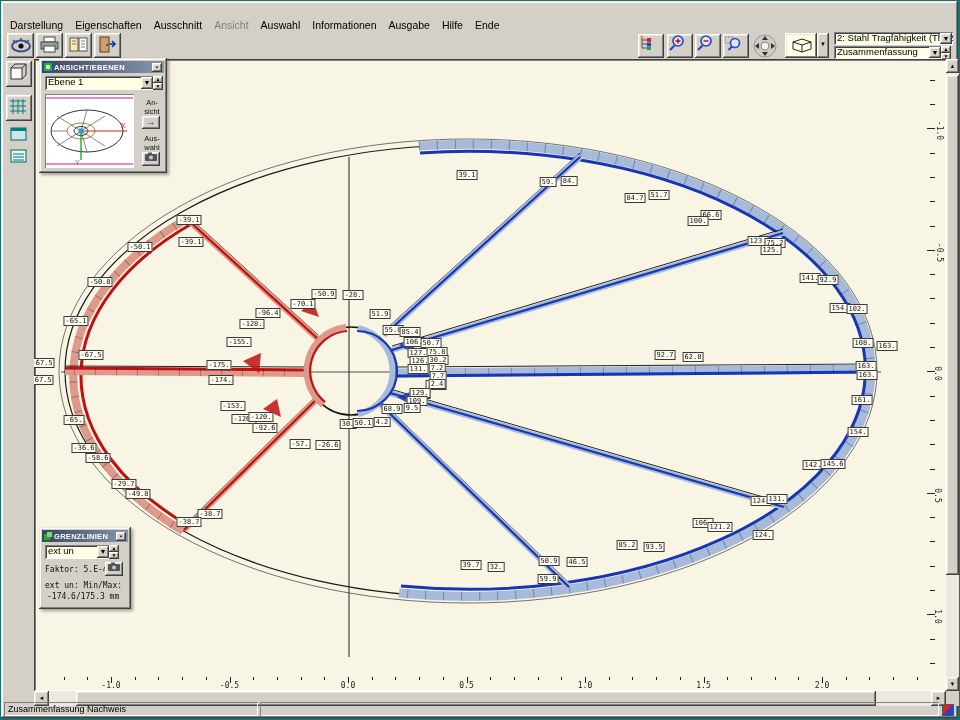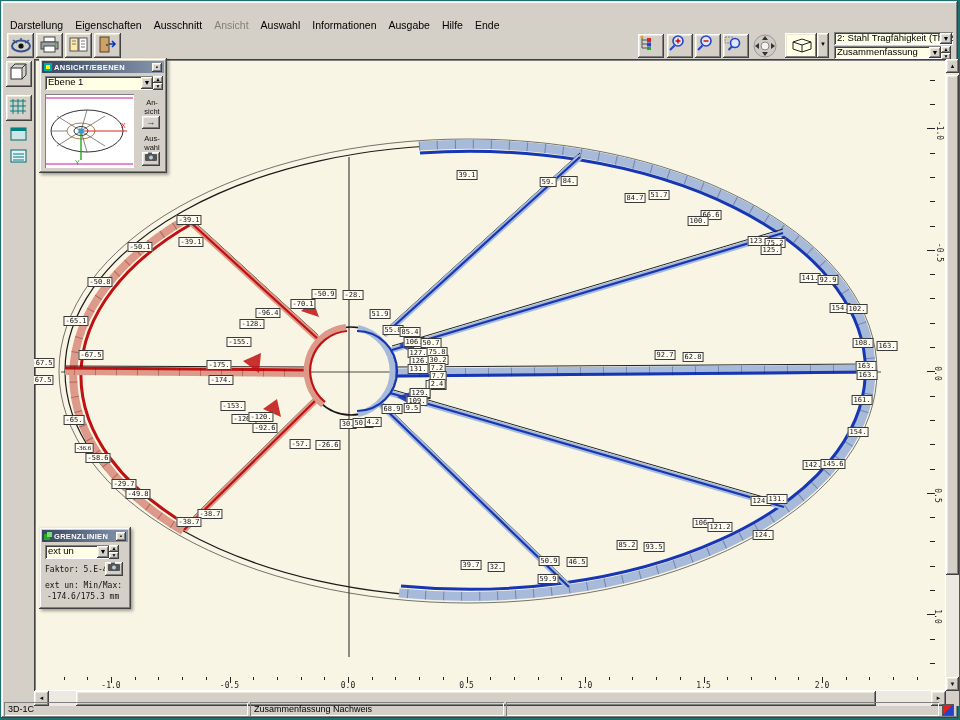--- a/index.html
+++ b/index.html
@@ -310,21 +310,21 @@
           <div class="dlabel" style="left: 462px; top: 508px;">32.</div>
           <div class="dlabel" style="left: 155px; top: 161px;">-39.1</div>
           <div class="dlabel" style="left: 157px; top: 183px;">-39.1</div>
           <div class="dlabel" style="left: 106px; top: 188px;">-50.1</div>
           <div class="dlabel" style="left: 66px; top: 223px;">-50.8</div>
           <div class="dlabel" style="left: 42px; top: 262px;">-65.1</div>
           <div class="dlabel" style="left: 57px; top: 296px;">-67.5</div>
           <div class="dlabel" style="left: 8px; top: 304px;">-67.5</div>
           <div class="dlabel" style="left: 7px; top: 321px;">-67.5</div>
           <div class="dlabel" style="left: 40px; top: 361px;">-65.</div>
-          <div class="dlabel" style="left: 50px; top: 389px; font-family: Liberation Serif, serif;">-36.6</div>
+          <div class="dlabel" style="left: 50px; top: 389px;">-36.6</div>
           <div class="dlabel" style="left: 64px; top: 399px;">-58.6</div>
           <div class="dlabel" style="left: 90px; top: 425px;">-29.7</div>
           <div class="dlabel" style="left: 104px; top: 435px;">-49.8</div>
           <div class="dlabel" style="left: 176px; top: 455px;">-38.7</div>
           <div class="dlabel" style="left: 155px; top: 463px;">-38.7</div>
           <div class="dlabel" style="left: 269px; top: 245px;">-70.1</div>
           <div class="dlabel" style="left: 290px; top: 235px;">-50.9</div>
           <div class="dlabel" style="left: 319px; top: 236px;">-28.</div>
           <div class="dlabel" style="left: 234px; top: 254px;">-96.4</div>
           <div class="dlabel" style="left: 218px; top: 265px;">-128.</div>
@@ -332,21 +332,21 @@
           <div class="dlabel" style="left: 185px; top: 306px;">-175.</div>
           <div class="dlabel" style="left: 187px; top: 321px;">-174.</div>
           <div class="dlabel" style="left: 199px; top: 347px;">-153.</div>
           <div class="dlabel" style="left: 210px; top: 360px;">-126.</div>
           <div class="dlabel" style="left: 227px; top: 358px;">-120.</div>
           <div class="dlabel" style="left: 231px; top: 369px;">-92.6</div>
           <div class="dlabel" style="left: 266px; top: 385px;">-57.</div>
           <div class="dlabel" style="left: 294px; top: 386px;">-26.6</div>
           <div class="dlabel" style="left: 314px; top: 365px;">30.</div>
           <div class="dlabel" style="left: 329px; top: 364px;">50.1</div>
-          <div class="dlabel" style="left: 339px; top: 363px;">4.2</div>
+          <div class="dlabel" style="left: 348px; top: 363px;">4.2</div>
           <div class="dlabel" style="left: 346px; top: 255px;">51.9</div>
           <div class="dlabel" style="left: 359px; top: 271px;">55.8</div>
           <div class="dlabel" style="left: 376px; top: 273px;">85.4</div>
           <div class="dlabel" style="left: 380px; top: 283px;">106.</div>
           <div class="dlabel" style="left: 397px; top: 284px;">50.7</div>
           <div class="dlabel" style="left: 384px; top: 294px;">127.</div>
           <div class="dlabel" style="left: 403px; top: 293px;">75.8</div>
           <div class="dlabel" style="left: 386px; top: 302px;">126.</div>
           <div class="dlabel" style="left: 404px; top: 301px;">30.2</div>
           <div class="dlabel" style="left: 384px; top: 310px;">131.</div>
@@ -444,21 +444,20 @@
     <div class="thumb btn3d" style="left:42px;top:0;width:800px;height:15px"></div>
   </div>
   <div id="vscroll">
     <div class="sarrow btn3d" style="left:0;top:0;width:13px;height:14px;line-height:14px">▲</div>
     <div class="sarrow btn3d" style="left:0;bottom:0;width:13px;height:14px;line-height:14px">▼</div>
     <div class="thumb btn3d" style="left:0;top:16px;width:13px;height:500px"></div>
   </div>
   <div id="corner"></div>
 
   <div id="statusbar">
-        <div class="status-cell" style="width: 236px;">3D-1C</div>
         <div class="status-cell" style="width: 246px;">Zusammenfassung Nachweis</div>
         <div class="status-cell" style="flex: 1 1 0%;"></div>
         <div style="width: 10px; height: 10px; margin: 2px 1px; background: linear-gradient(135deg, rgb(221, 34, 34) 50%, rgb(34, 68, 204) 50%); border: 1px solid rgb(85, 85, 85);"></div>
       </div>
 
   <div class="panel" style="left:38px;top:57px;width:128px;height:115px">
     <div class="panel-title">
       <svg width="8" height="8" style="margin-right:2px">
         <rect x="0" y="0" width="8" height="8" fill="#0aa"></rect>
             <rect x="2" y="2" width="4" height="4" fill="#ff0"></rect>

